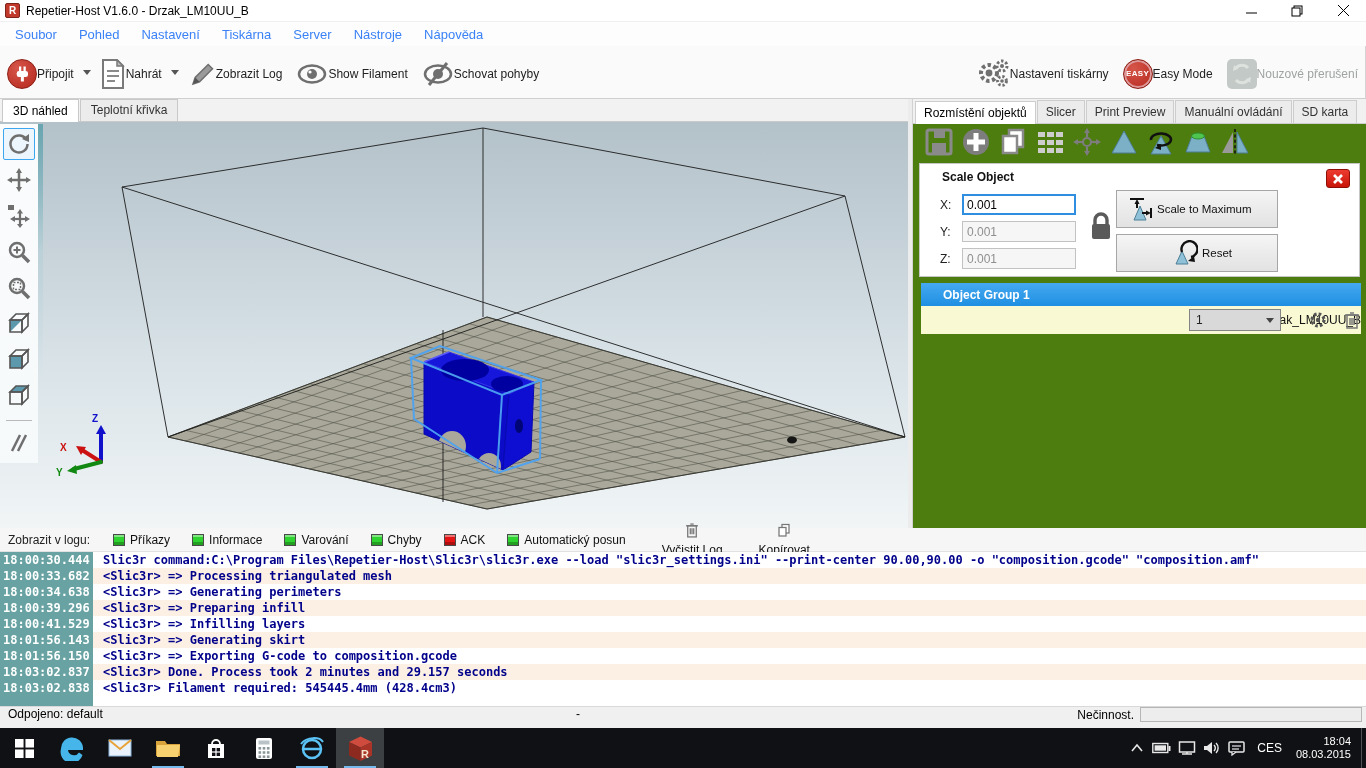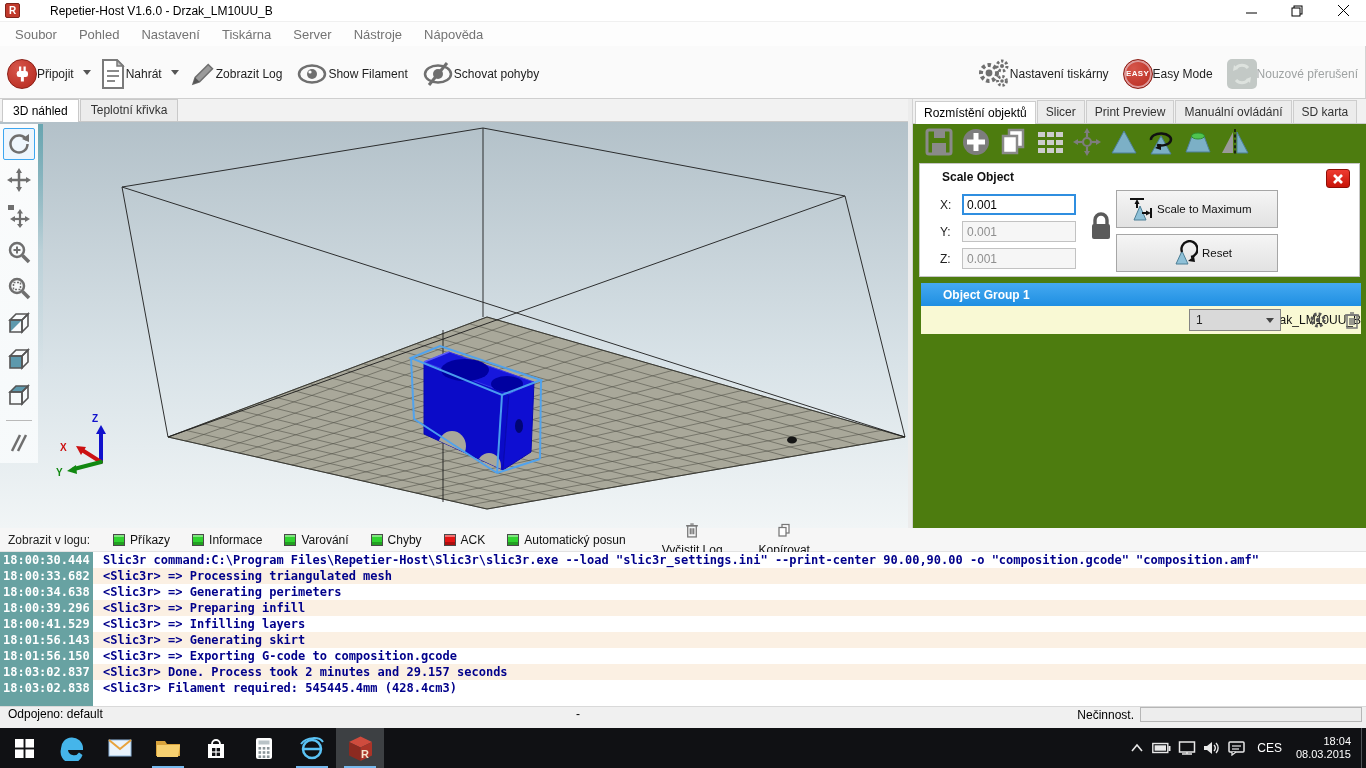--- a/index.html
+++ b/index.html
@@ -3,27 +3,27 @@
 <meta charset="utf-8">
 <style>
   * { margin:0; padding:0; box-sizing:border-box; }
   html,body { width:1366px; height:768px; overflow:hidden; }
   body { font-family:"Liberation Sans", sans-serif; font-size:12px; color:#111; background:#fff; position:relative; }
   .abs { position:absolute; }
 
   
   .titlebar { position:absolute; top:0; left:0; width:1366px; height:22px; background:#fff; display:flex; align-items:center; border-bottom:1px solid #f0f0f0; }
   .appicon { width:15px; height:15px; margin:0 6px 0 5px; background:#c0392b; border:1px solid #7e241b; border-radius:2px; color:#fff; font-weight:bold; font-size:10px; display:flex; align-items:center; justify-content:center; }
-  .title { font-size:12px; color:#000;margin-left:24px; }
+  .title { font-size:12px; color:#000; }
   .winbtns { margin-left:auto; display:flex; height:100%; }
   .winbtn { width:46px; height:100%; display:flex; align-items:center; justify-content:center; }
 
   
   .menubar { position:absolute; top:22px; left:0; width:1366px; height:24px; background:#fdfdfd; display:flex; align-items:center; padding-left:4px; }
-  .mi { padding:4px 11px; font-size:13px; color:#737373; }
+  .mi { padding:4px 11px; font-size:13px; color:#3b82f6; }
 
   
   .toolbar { position:absolute; top:46px; left:0; width:1366px; height:53px; background:#fafafa; border-bottom:1px solid #cfcfcf; display:flex; align-items:stretch; }
   .tbtn { display:flex; flex-direction:row; align-items:center; justify-content:flex-start; padding:3px 7px 0 7px; }
   .tbtn .ticon { height:32px; display:flex; align-items:center; justify-content:center; }
   .tbtn .tlabel { font-size:12px; color:#222; margin-top:1px; white-space:nowrap; }
   .tbtn.disabled .tlabel { color:#9fa3a3; }
   .caretbtn { width:12px; display:flex; align-items:center; justify-content:center; }
   .caret { width:0; height:0; border-left:4px solid transparent; border-right:4px solid transparent; border-top:5px solid #555; }
   .tspacer { flex:1; }

